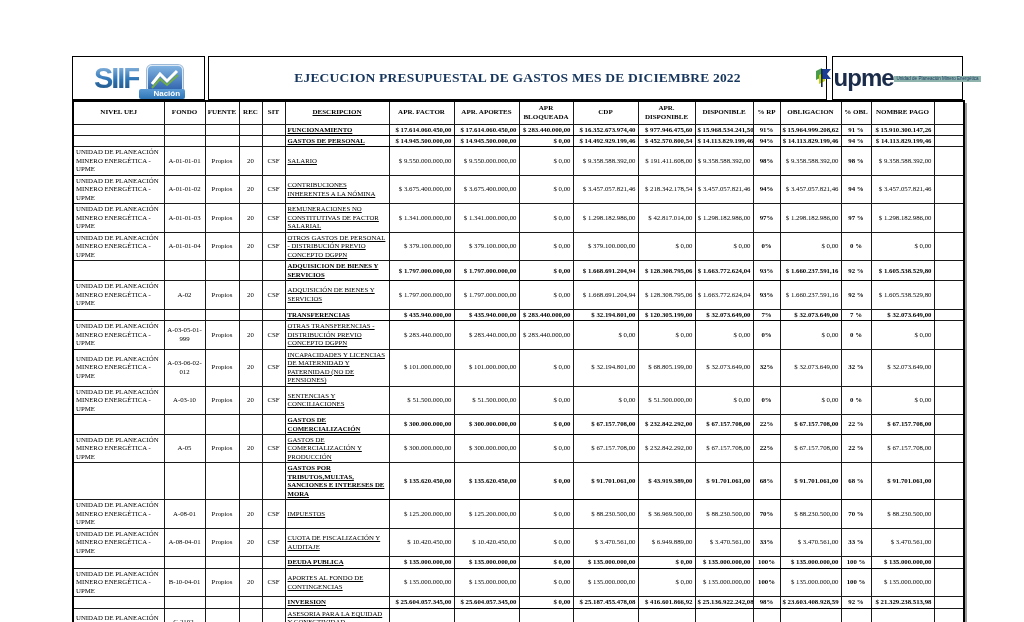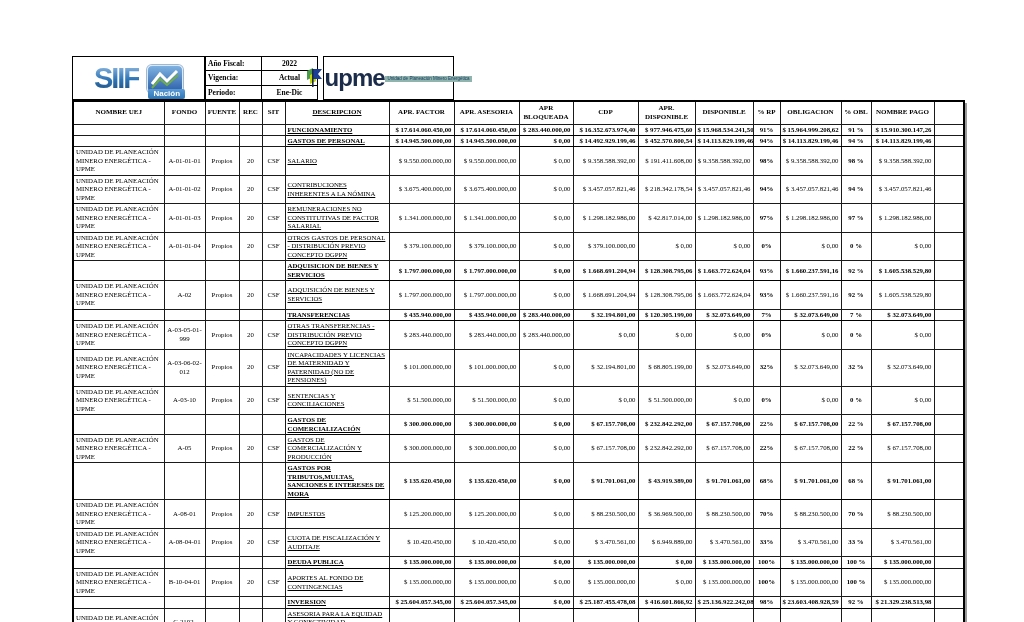--- a/index.html
+++ b/index.html
@@ -4,21 +4,21 @@
 <style>
   html,body{margin:0;padding:0;background:#fff;}
   body{width:1024px;height:622px;position:relative;font-family:"Liberation Serif",serif;color:#000;overflow:hidden;}
   .sheet{position:absolute;left:72px;top:56px;width:891px;}
   
   .band{display:flex;align-items:stretch;height:44px;}
   .logo-box{width:133px;border:1.6px solid #000;display:flex;align-items:center;justify-content:center;position:relative;background:#fff;box-sizing:border-box;}
   .siif-wrap{display:flex;align-items:flex-end;gap:8px;position:relative;}
   .siif-text{font-family:"Liberation Sans",sans-serif;font-weight:bold;font-size:29px;line-height:30px;letter-spacing:-2px;background:linear-gradient(180deg,#9dc3e6 0%,#2e75b6 55%,#1f4e79 100%);-webkit-background-clip:text;background-clip:text;color:transparent;}
   .siif-icon{width:34px;height:26px;border-radius:5px;background:linear-gradient(180deg,#7fb2e0,#2a5da8);border:1.5px solid #dce9f5;box-shadow:0 0 0 1px #9db9d8;margin-top:1px;}
-  .nacion-pill{position:absolute;right:-2px;bottom:-6px;background:linear-gradient(180deg,#5b9bd5,#2e75b6);color:#fff;font-family:"Liberation Sans",sans-serif;font-weight:bold;font-size:8px;padding:0 5px 1px 5px;border-radius:2px;}
+  .nacion-pill{position:absolute;right:-2px;bottom:-6px;background:linear-gradient(180deg,#5b9bd5,#2e75b6);color:#fff;font-family:"Liberation Sans",sans-serif;font-weight:bold;font-size:8px;padding:0 5px 1px 14px;border-radius:2px;}
   .fiscal{border-collapse:collapse;width:113px;table-layout:fixed;box-sizing:border-box;}
   .fiscal td{border:1px solid #000;font-size:7.5px;font-weight:bold;padding:0 2px;height:13px;box-sizing:border-box;white-space:nowrap;}
   .fiscal td.val{text-align:center;}
   .title-box{flex:1;border:1.6px solid #000;margin-left:3px;display:flex;align-items:center;justify-content:center;box-sizing:border-box;}
   .doc-title{color:#17365d;font-weight:bold;font-size:13.5px;letter-spacing:.2px;text-align:center;}
   .upme-box{width:131px;margin-left:5px;border:1.6px solid #000;display:flex;flex-direction:row;align-items:center;justify-content:center;box-sizing:border-box;background:#fff;}
   .upme-row{display:flex;align-items:center;gap:2px;}
   .upme-text{font-family:"Liberation Sans",sans-serif;font-weight:bold;font-size:24px;line-height:22px;color:#1b2b4a;letter-spacing:-1px;}
   .upme-tagline{margin-top:1px;background:#8fb4ae;color:#17365d;font-family:"Liberation Sans",sans-serif;font-size:4.5px;line-height:6px;padding:0 3px;white-space:nowrap;}
   
@@ -47,37 +47,24 @@
         <span class="siif-icon">
           <svg width="34" height="26" viewBox="0 0 34 26">
             <polyline points="4,18 12,8 19,15 29,5" fill="none" stroke="#ffffff" stroke-width="3"></polyline>
             <polyline points="4,22 12,13 19,19 30,9" fill="none" stroke="#70ad47" stroke-width="2"></polyline>
           </svg>
         </span>
         <span class="nacion-pill">Nación</span>
       </div>
     </div>
 
-    <table class="fiscal">
-      <tbody>
-          <tr>
-        <td>Año Fiscal:</td>
-        <td class="val">2022</td>
-      </tr>
-      <tr>
-        <td>Vigencia:</td>
-        <td class="val">Actual</td>
-      </tr>
-      <tr>
-        <td>Periodo:</td>
-        <td class="val">Ene-Dic</td>
-      </tr>
-    </tbody>
-      </table>
-
+
+    <div class="title-box">
+      <span class="doc-title">EJECUCION PRESUPUESTAL DE GASTOS MES DE DICIEMBRE 2022</span>
+    </div>
 
     <div class="upme-box">
       <div class="upme-row">
         <span>
           <svg width="18" height="22" viewBox="0 0 18 22">
             <polygon points="2,6 8,3 8,12 2,15" fill="#4a9b4e"></polygon>
             <polygon points="5,10 11,7 11,16 5,19" fill="#c2d500"></polygon>
             <polygon points="8,4 17,4 13,9 17,14 8,14" fill="#1c3e94"></polygon>
             <rect x="7" y="4" width="1.6" height="18" fill="#1b2b4a"></rect>
           </svg>
@@ -104,28 +91,28 @@
       <col style="width:57px">
         <col style="width:58px">
         <col style="width:27px">
         <col style="width:61px">
         <col style="width:30px">
       <col style="width:63px">
         <col style="width:30px">
     </colgroup>
     <thead>
         <tr id="hdr-row">
-          <th>NOMBRE UEJ</th>
+          <th>NIVEL UEJ</th>
           <th>FONDO</th>
           <th>FUENTE</th>
           <th>REC</th>
           <th>SIT</th>
           <th class="desc">DESCRIPCION</th>
           <th>APR. FACTOR</th>
-          <th>APR. ASESORIA</th>
+          <th>APR. APORTES</th>
           <th>APR BLOQUEADA</th>
           <th>CDP</th>
           <th>APR. DISPONIBLE</th>
           <th>DISPONIBLE</th>
           <th>% RP</th>
           <th>OBLIGACION</th>
           <th>% OBL</th>
           <th>NOMBRE PAGO</th>
           <th></th>
         </tr>

